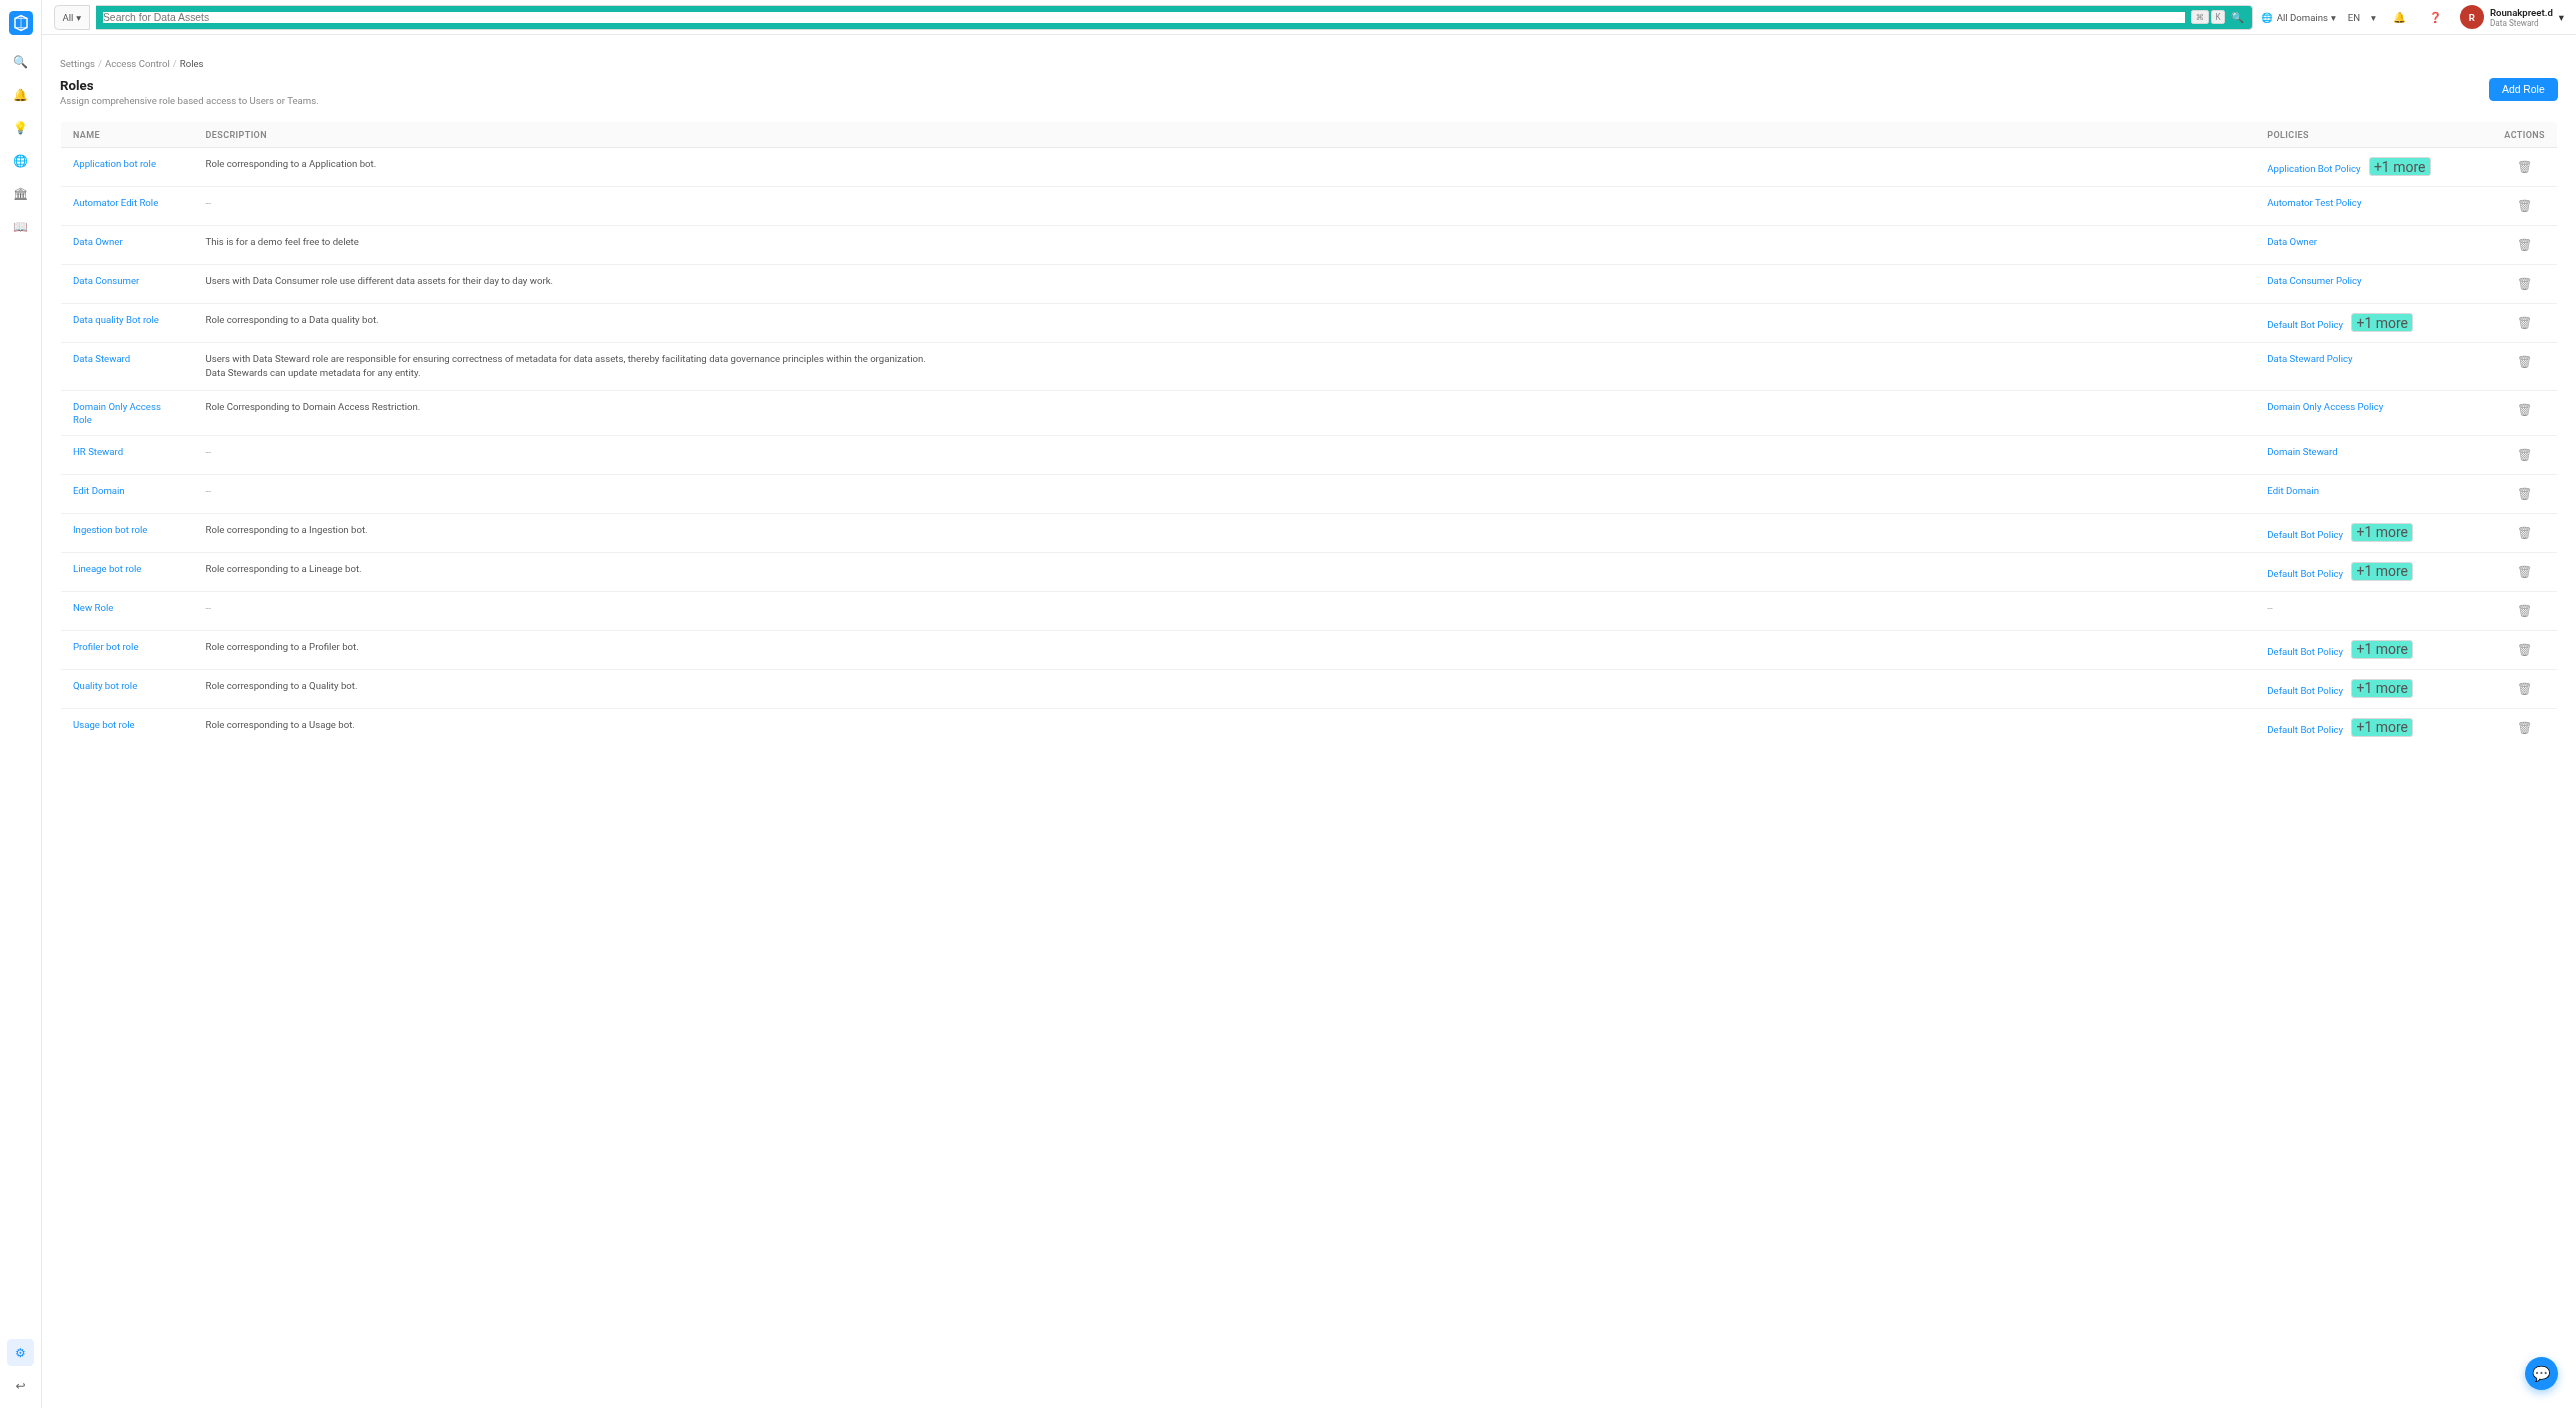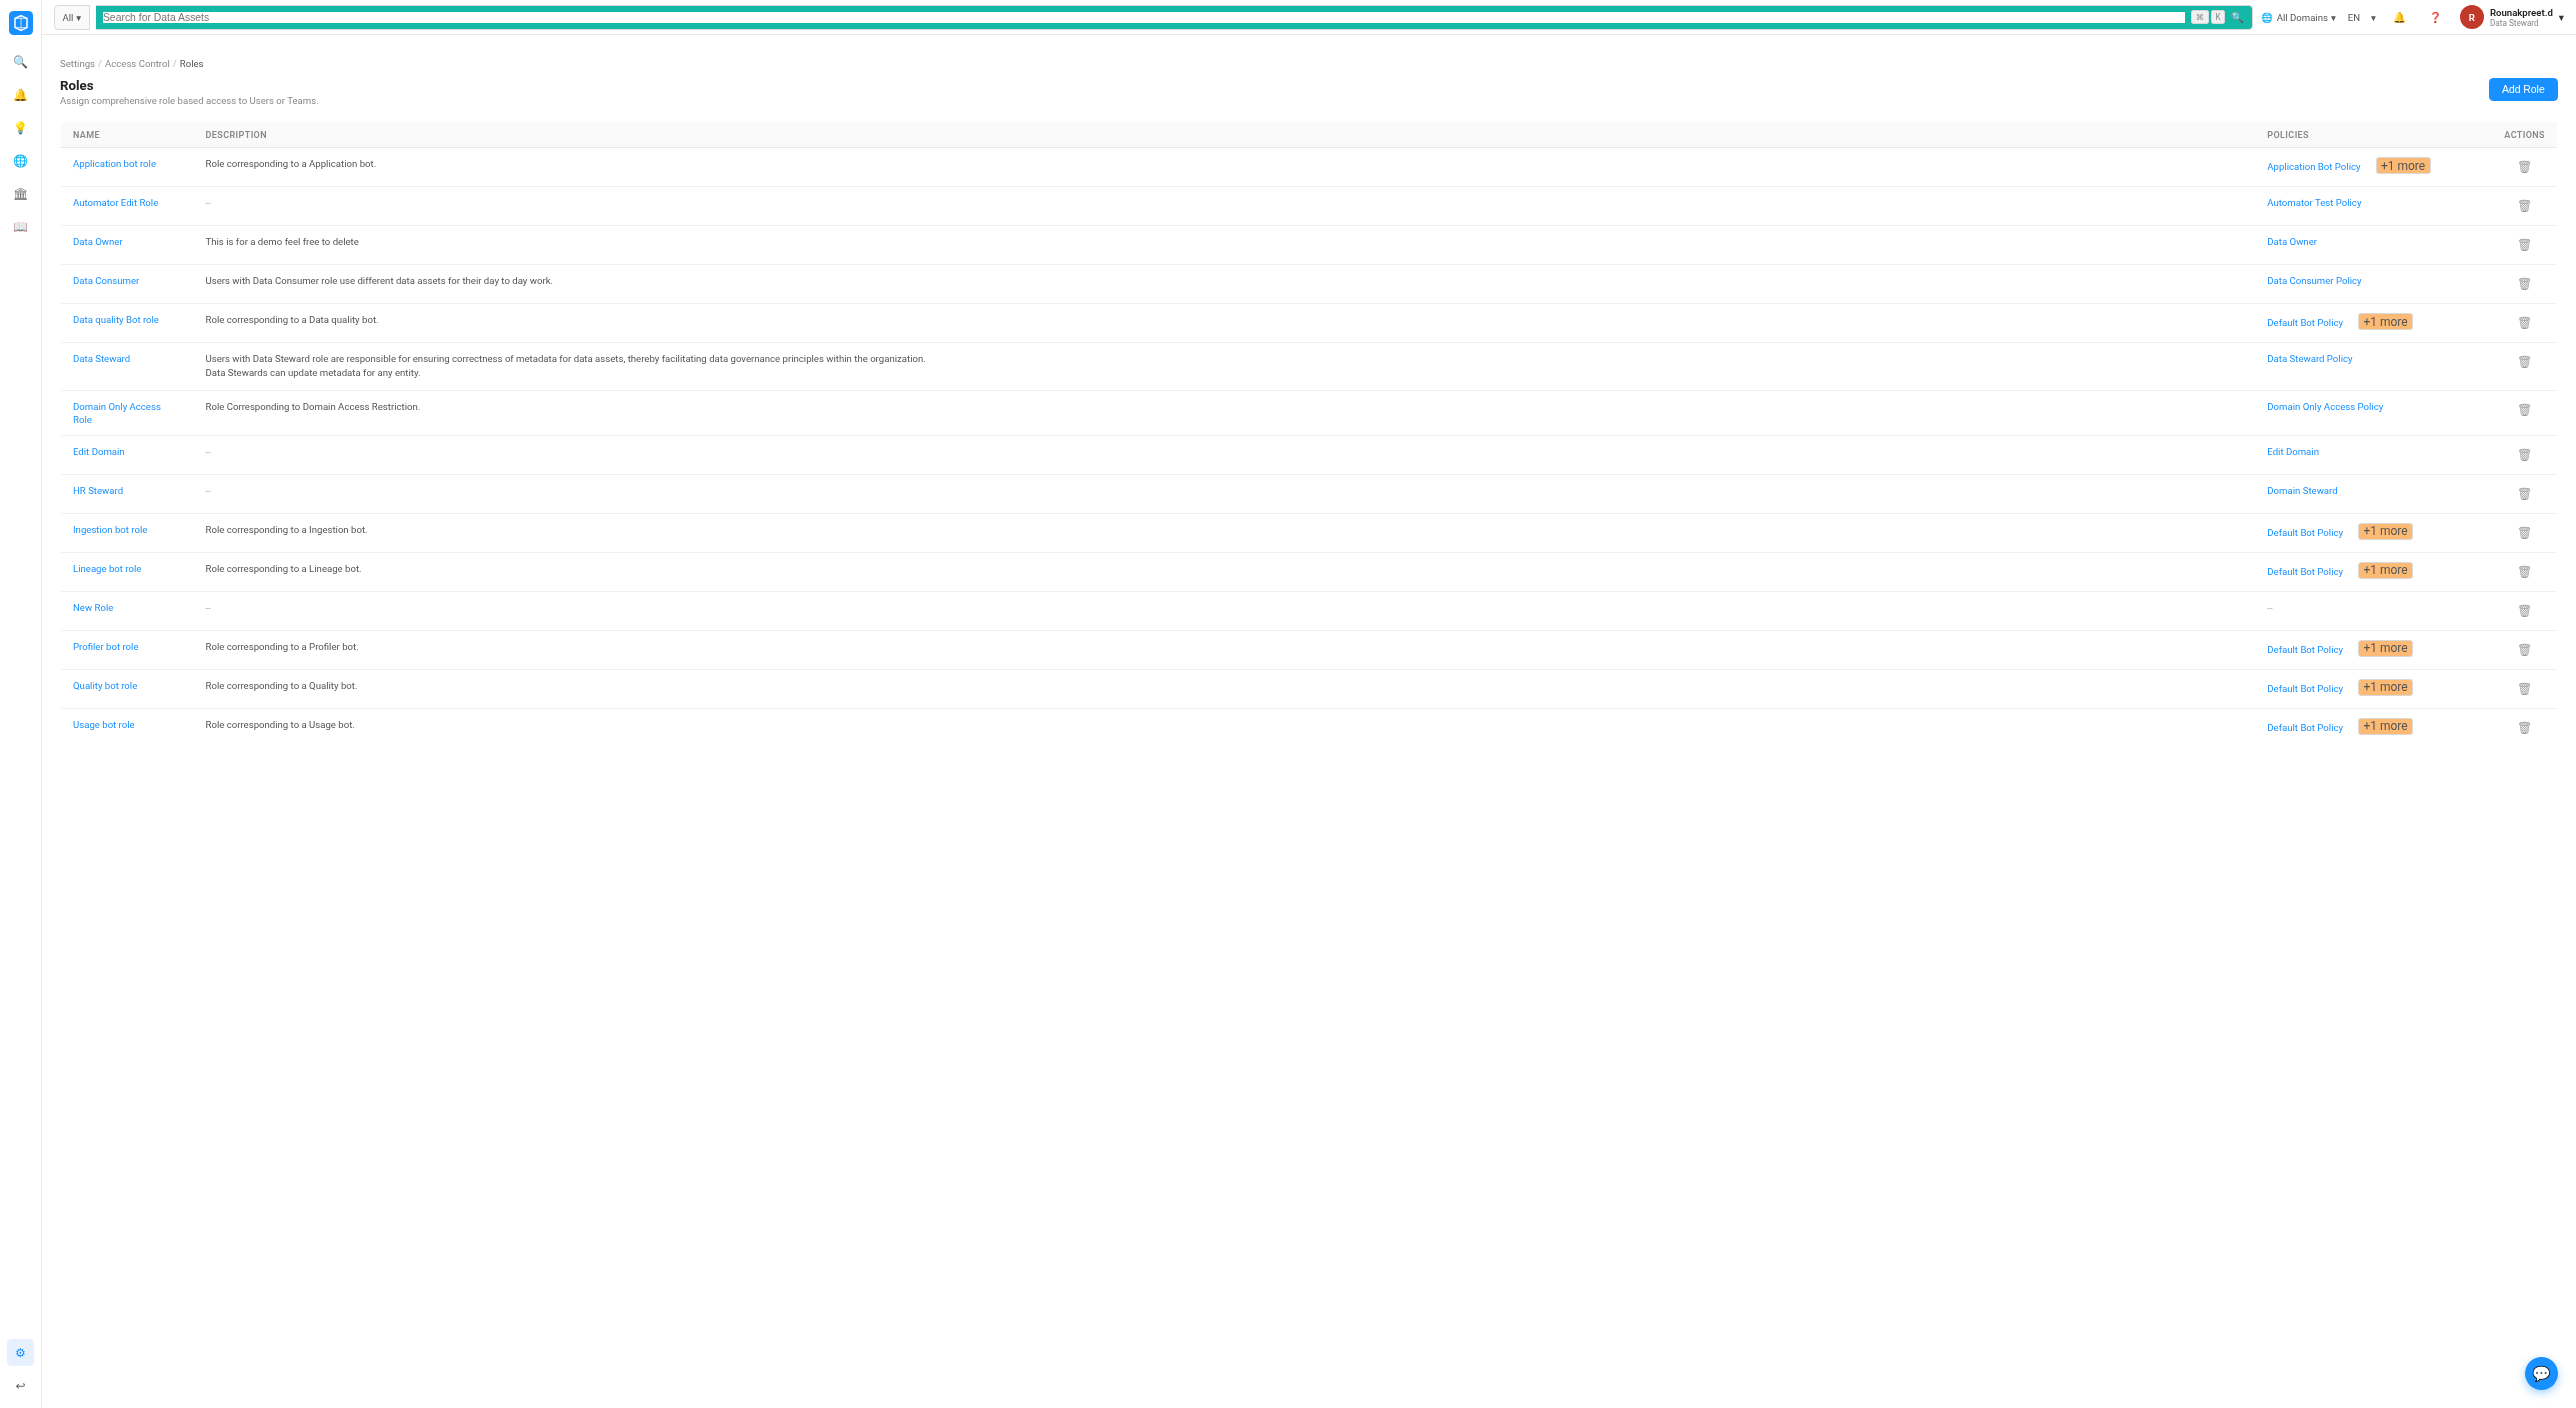--- a/index.html
+++ b/index.html
@@ -236,27 +236,27 @@
 
     .policy-link {
       color: #1890ff;
       text-decoration: none;
       cursor: pointer;
       font-size: 9.6px;
     }
 
     .badge-more {
       display: inline-block;
-      background: #fdba74;
+      background: #5eead4;
       border: 0.7px solid #d9d9d9;
       border-radius: 3px;
       padding: 0.7px 4.4px;
-      font-size: 12px;
+      font-size: 14px;
       color: #555;
-      margin-left: 15px;
+      margin-left: 8px;
       cursor: pointer;
     }
 
     .desc-text { font-size: 9.6px; color: #555; line-height: 1.5; }
     .dash-text { font-size: 9.6px; color: #aaa; }
 
     .delete-btn {
       background: none;
       border: none;
       cursor: pointer;
@@ -415,32 +415,32 @@
             <td class="col-policies"><a class="policy-link">Data Steward Policy</a></td>
             <td class="col-actions"><button class="delete-btn">🗑</button></td>
           </tr>
           <tr>
             <td class="col-name"><a class="role-link">Domain Only Access Role</a></td>
             <td><span class="desc-text">Role Corresponding to Domain Access Restriction.</span></td>
             <td class="col-policies"><a class="policy-link">Domain Only Access Policy</a></td>
             <td class="col-actions"><button class="delete-btn">🗑</button></td>
           </tr>
           <tr>
+            <td class="col-name"><a class="role-link">HR Steward</a></td>
+            <td><span class="dash-text">--</span></td>
+            <td class="col-policies"><a class="policy-link">Domain Steward</a></td>
+            <td class="col-actions"><button class="delete-btn">🗑</button></td>
+          </tr>
+          <tr>
             <td class="col-name"><a class="role-link">Edit Domain</a></td>
             <td><span class="dash-text">--</span></td>
             <td class="col-policies"><a class="policy-link">Edit Domain</a></td>
             <td class="col-actions"><button class="delete-btn">🗑</button></td>
           </tr>
           <tr>
-            <td class="col-name"><a class="role-link">HR Steward</a></td>
-            <td><span class="dash-text">--</span></td>
-            <td class="col-policies"><a class="policy-link">Domain Steward</a></td>
-            <td class="col-actions"><button class="delete-btn">🗑</button></td>
-          </tr>
-          <tr>
             <td class="col-name"><a class="role-link">Ingestion bot role</a></td>
             <td><span class="desc-text">Role corresponding to a Ingestion bot.</span></td>
             <td class="col-policies"><a class="policy-link">Default Bot Policy</a><span class="badge-more">+1 more</span></td>
             <td class="col-actions"><button class="delete-btn">🗑</button></td>
           </tr>
           <tr>
             <td class="col-name"><a class="role-link">Lineage bot role</a></td>
             <td><span class="desc-text">Role corresponding to a Lineage bot.</span></td>
             <td class="col-policies"><a class="policy-link">Default Bot Policy</a><span class="badge-more">+1 more</span></td>
             <td class="col-actions"><button class="delete-btn">🗑</button></td>

